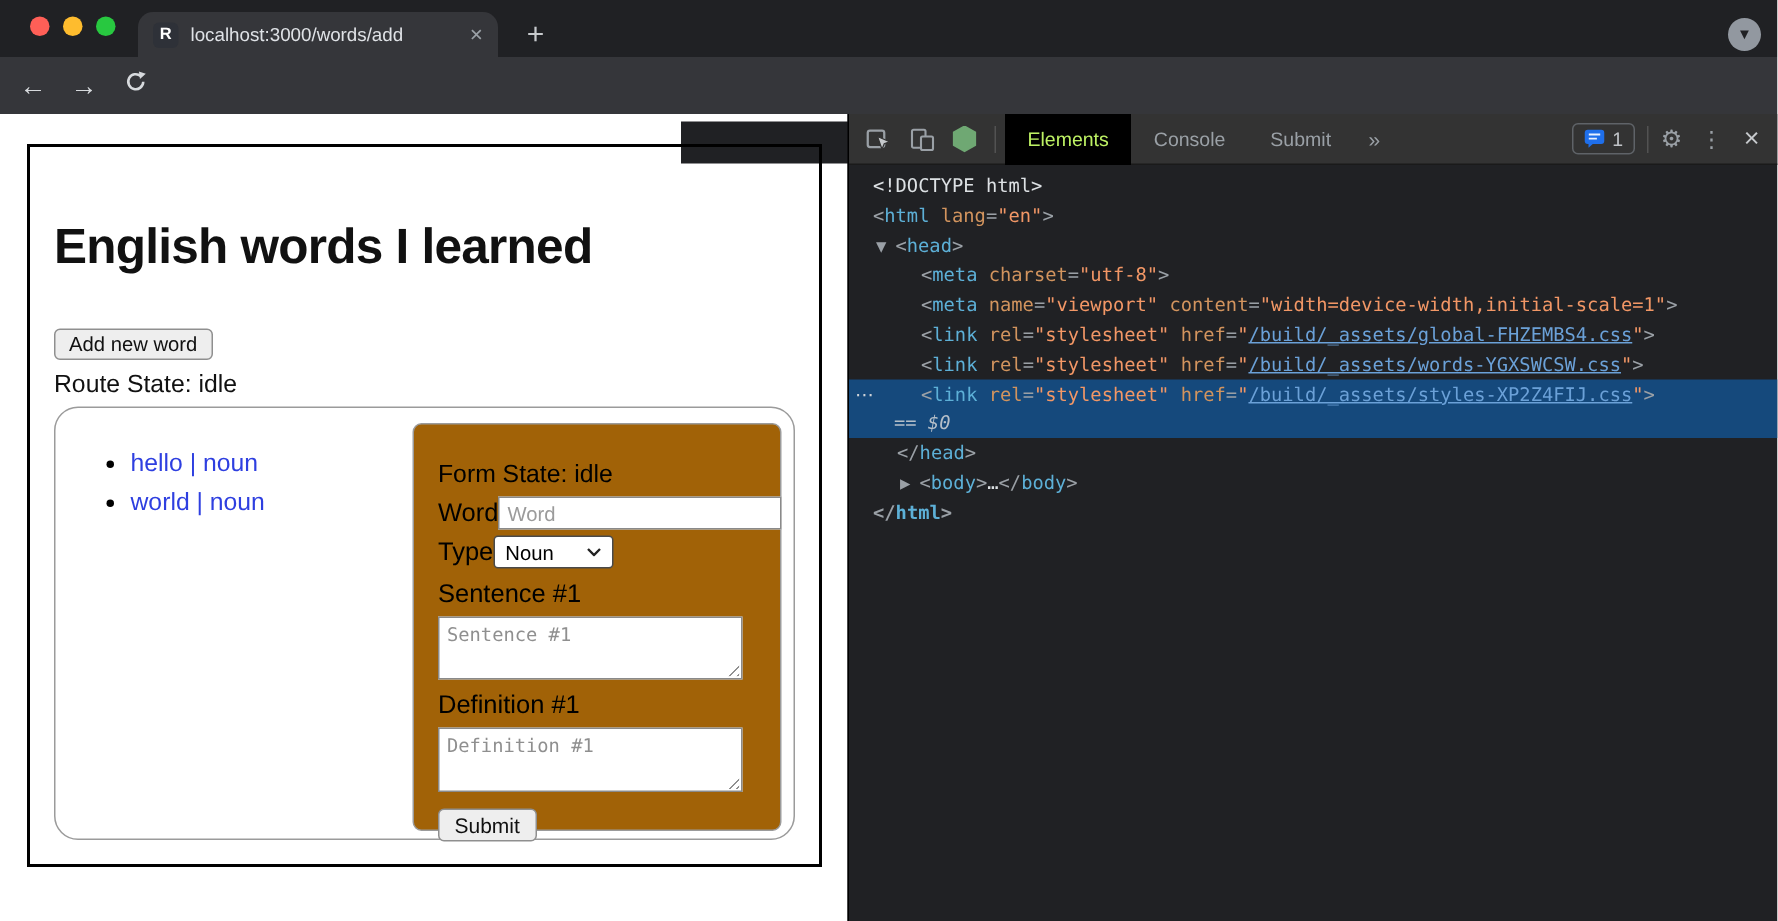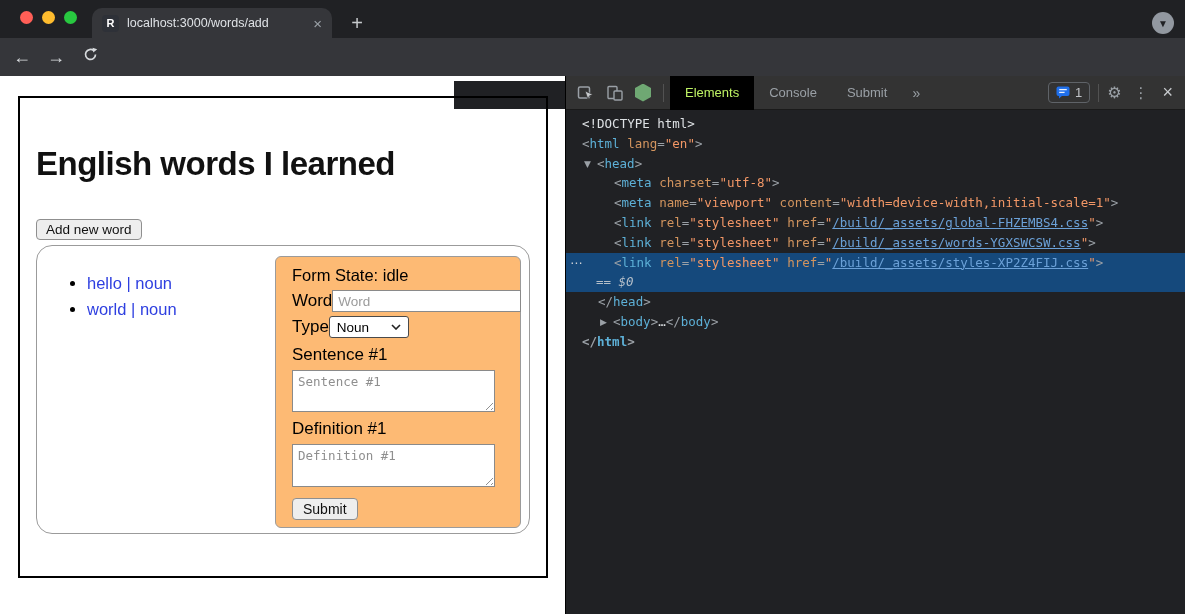--- a/index.html
+++ b/index.html
@@ -57,21 +57,21 @@
   .outer-box{position:absolute;left:18px;top:20px;width:530px;height:482px;border:2px solid #000;padding:0 16px;}
   .page h1{font-size:33px;font-weight:bold;color:#111;margin-top:47px;letter-spacing:-0.5px;}
   .add-btn{margin-top:36px;font-size:13.5px;color:#111;background:#eee;border:1px solid #8f8f8f;border-radius:4px;
        padding:2px 9px;display:inline-block;font-family:"Liberation Sans",sans-serif;}
   .route-state{font-size:16.5px;color:#111;margin-top:7px;}
   .list-panel{position:relative;margin-top:5px;width:494px;height:289px;border:1px solid #9b9b9b;border-radius:16px;}
   .word-list{margin:28px 0 0 0;padding-left:50px;}
   .word-list li{font-size:16.5px;margin-bottom:7px;color:#000;}
   .word-list a{color:var(--link-blue);text-decoration:none;}
   .form-panel{position:absolute;left:238px;top:10px;width:246px;height:272px;border:1px solid #9b9b9b;border-radius:6px;
-       padding:9px 16px 12px 16px;background:#fdba74;}
+       padding:24px 16px 12px 16px;background:#a16207;}
   .form-state{font-size:16.5px;margin-bottom:5px;}
   .frow{display:flex;align-items:center;margin-bottom:4px;}
   .frow label{font-size:17px;}
   .word-input{flex:0 0 162px;height:22px;border:1px solid #8a8a8a;font-size:13.5px;padding:0 5px;
        font-family:"Liberation Sans",sans-serif;outline:none;}
   .word-input::placeholder{color:#9b9b9b;}
   .type-select{width:80px;height:22px;border:1px solid #4a4a4a;border-radius:3px;background:#fff;display:flex;
        align-items:center;justify-content:space-between;padding:0 7px;font-size:13.5px;}
   .sec-label{font-size:17px;margin:7px 0 5px 0;}
   .ta-wrap{position:relative;width:203px;}
@@ -170,20 +170,21 @@
       </span>
       <span class="incog-label">Incognito</span>
     </div>
     <div class="menu-dots">⋮</div>
   </div>
 
   <div class="page">
     <div class="outer-box">
       <h1>English words I learned</h1>
       <span class="add-btn">Add new word</span>
+      <div class="route-state">Route State: idle</div>
       <div class="list-panel">
         <ul class="word-list">
             <li><a>hello | noun</a></li>
             <li><a>world | noun</a></li>
           </ul>
         <div class="form-panel">
           <div class="form-state">Form State: idle</div>
           <div class="frow">
             <label>Word</label>
               <input class="word-input" placeholder="Word" style="">

